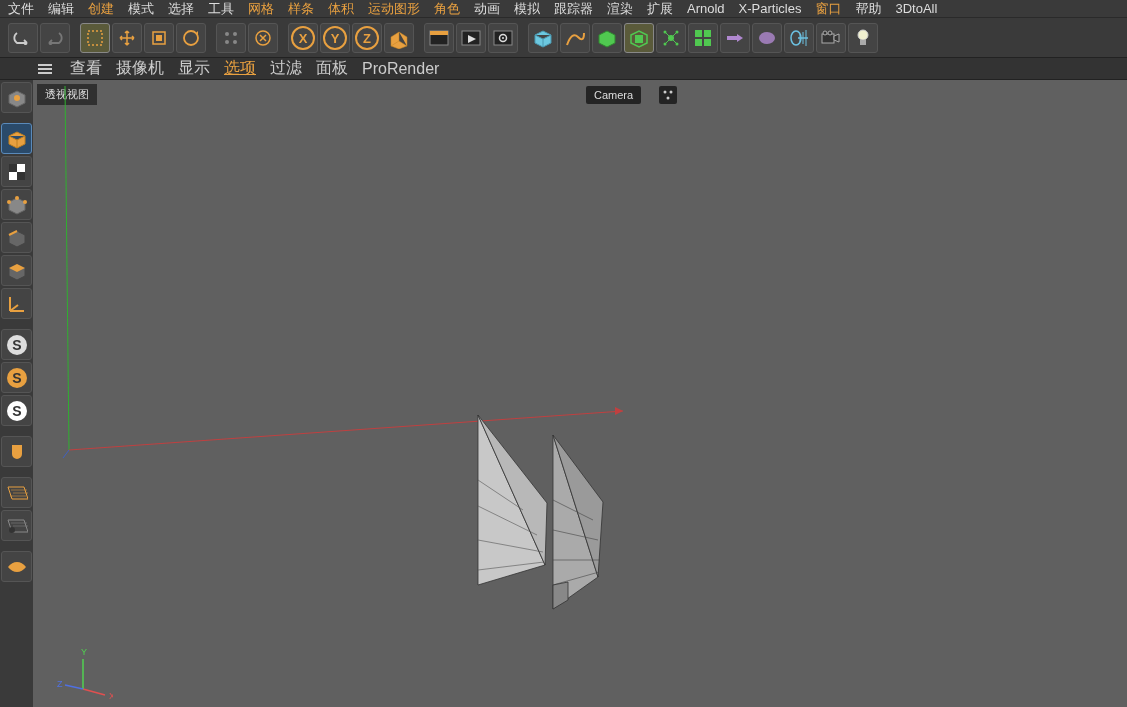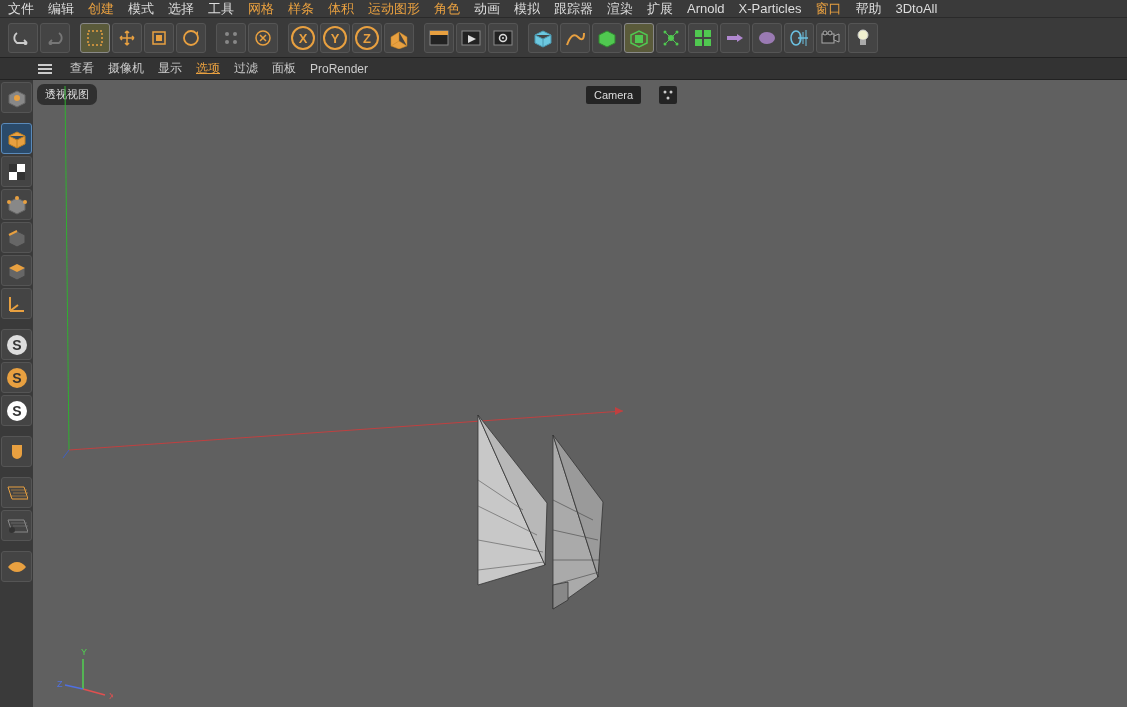--- a/index.html
+++ b/index.html
@@ -61,21 +61,21 @@
     
     .viewport-bar {
       height: 22px;
       background: #333;
       display: flex;
       align-items: center;
       padding-left: 38px;
       gap: 14px;
       border-bottom: 1px solid #222;
     }
-    .vp-item { color: #ccc; cursor: pointer; font-size: 12px; }
+    .vp-item { color: #ccc; cursor: pointer; font-size: 16px; }
     .vp-item.orange { color: #e8a040; text-decoration: underline; }
     .hamburger-icon { width: 14px; height: 10px; display: flex; flex-direction: column; justify-content: space-between; margin-right: 4px; cursor: pointer; }
     .hamburger-icon div { height: 2px; background: #ccc; }
     
     
     .main-area {
       display: flex;
       height: calc(100% - 80px);
     }
     
@@ -111,21 +111,20 @@
       overflow: hidden;
     }
     .viewport-label {
       position: absolute;
       top: 4px;
       left: 4px;
       background: rgba(40,40,40,0.85);
       padding: 3px 8px;
       color: #ddd;
       font-size: 11px;
-      border-radius: 7px;
     }
     .camera-badge {
       position: absolute;
       top: 6px;
       left: 553px;
       display: flex;
       align-items: center;
       gap: 18px;
     }
     .camera-label {

